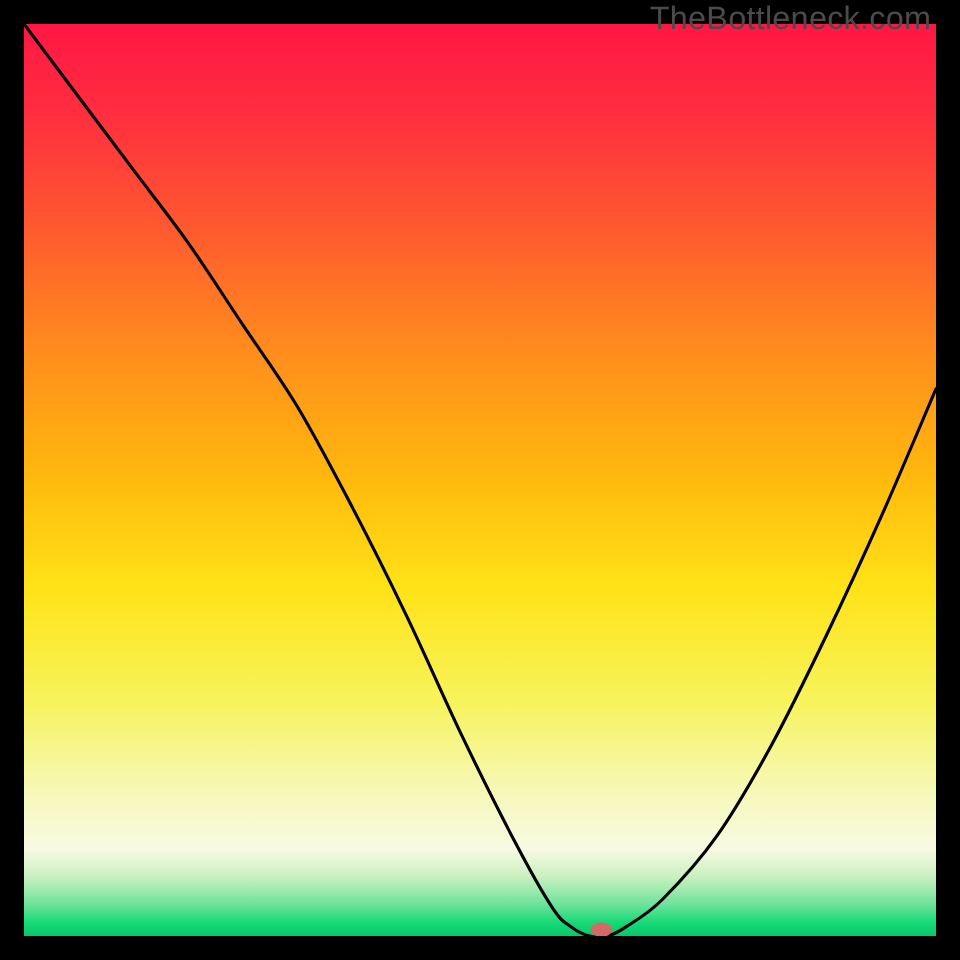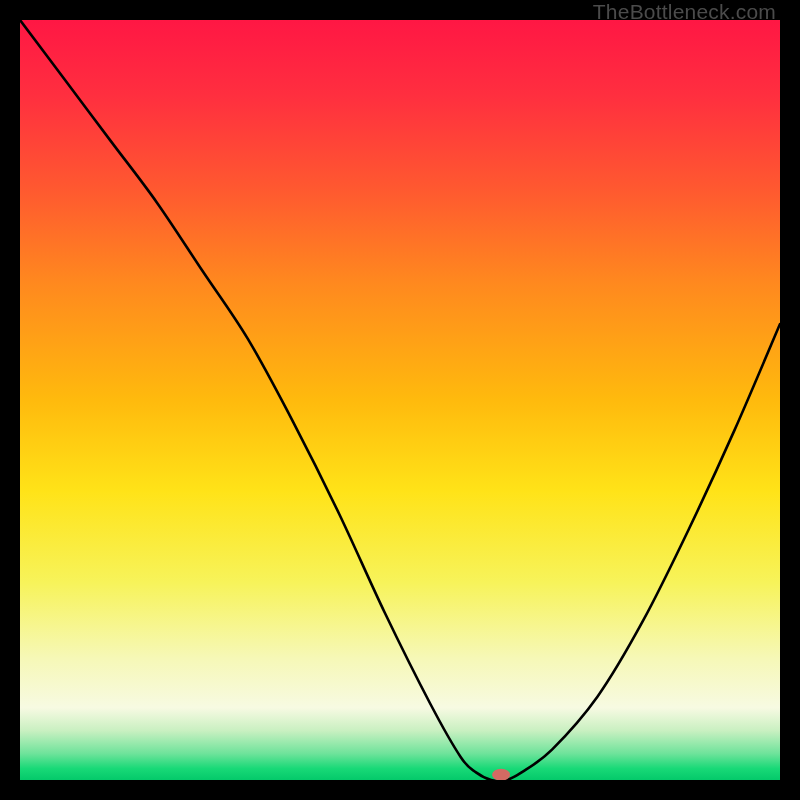--- a/index.html
+++ b/index.html
@@ -22,21 +22,21 @@
     top: 20px;
     width: 760px;
     height: 760px;
     overflow: hidden;
   }
   .watermark {
     position: absolute;
     top: 0px;
     right: 24px;
     color: #4b4b4b;
-    font-size: 21px;
+    font-size: 27px;
     font-weight: 500;
     z-index: 10;
     letter-spacing: 0.2px;
   }
   svg {
     display: block;
   }
 </style>
 </head>
 <body>

